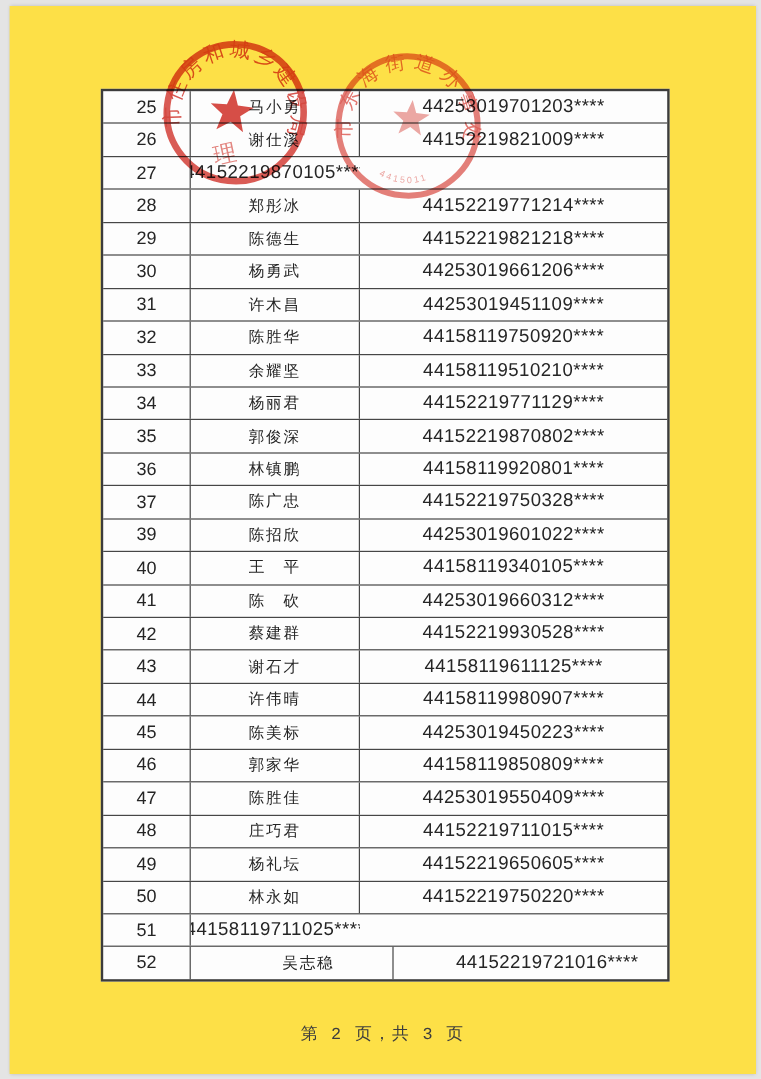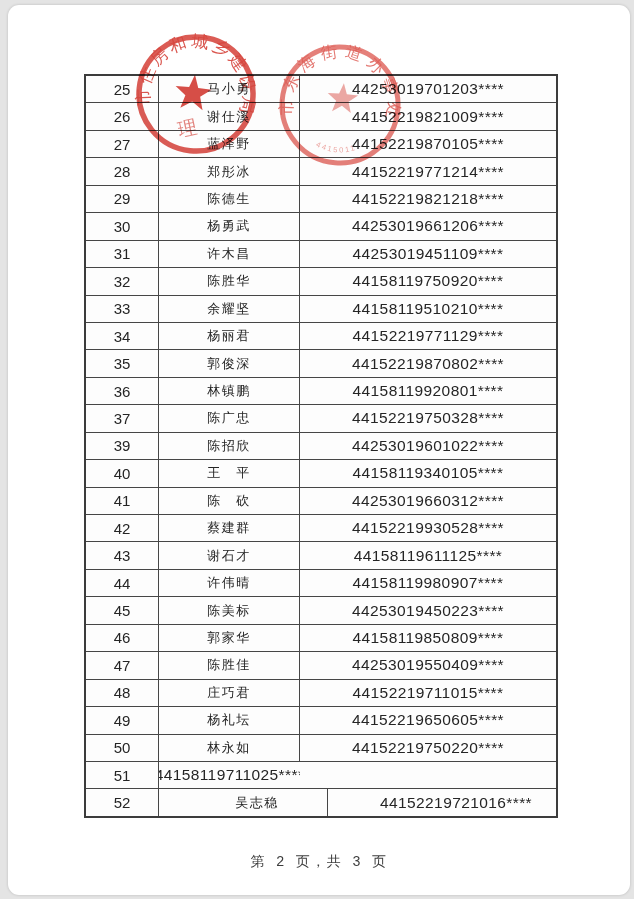--- a/index.html
+++ b/index.html
@@ -5,23 +5,22 @@
   html, body {
     margin: 0; padding: 0;
     width: 634px; height: 899px;
     background: #e4e4e4;
     font-family: "Liberation Sans", "DejaVu Sans", sans-serif;
     overflow: hidden;
   }
   .scan-bg { position: relative; width: 634px; height: 899px; }
   .page {
     position: absolute; left: 8px; top: 5px; right: 4px; bottom: 4px;
-    background: #ffffff;
+    background: #fde047;
     box-shadow: 0 0 3px rgba(0,0,0,0.18);
-    border-radius: 11px;
   }
   
   .table {
     position: absolute; left: 76px; top: 69px;
     width: 474px; height: 744px;
     display: flex; flex-direction: column;
     border: 2px solid #3c3c3c;
     box-sizing: border-box;
     background: #fdfdfd;
   }
@@ -71,21 +70,20 @@
   </div>
 
   <div class="row">
     <div class="cell c-no">26</div>
     <div class="cell c-name">谢仕溪</div>
     <div class="cell c-id">44152219821009****</div>
   </div>
 
   <div class="row">
     <div class="cell c-no">27</div>
-    <div class="cell c-name">蓝泽野</div>
     <div class="cell c-id">44152219870105****</div>
   </div>
 
   <div class="row">
     <div class="cell c-no">28</div>
     <div class="cell c-name">郑彤冰</div>
     <div class="cell c-id">44152219771214****</div>
   </div>
 
   <div class="row">

